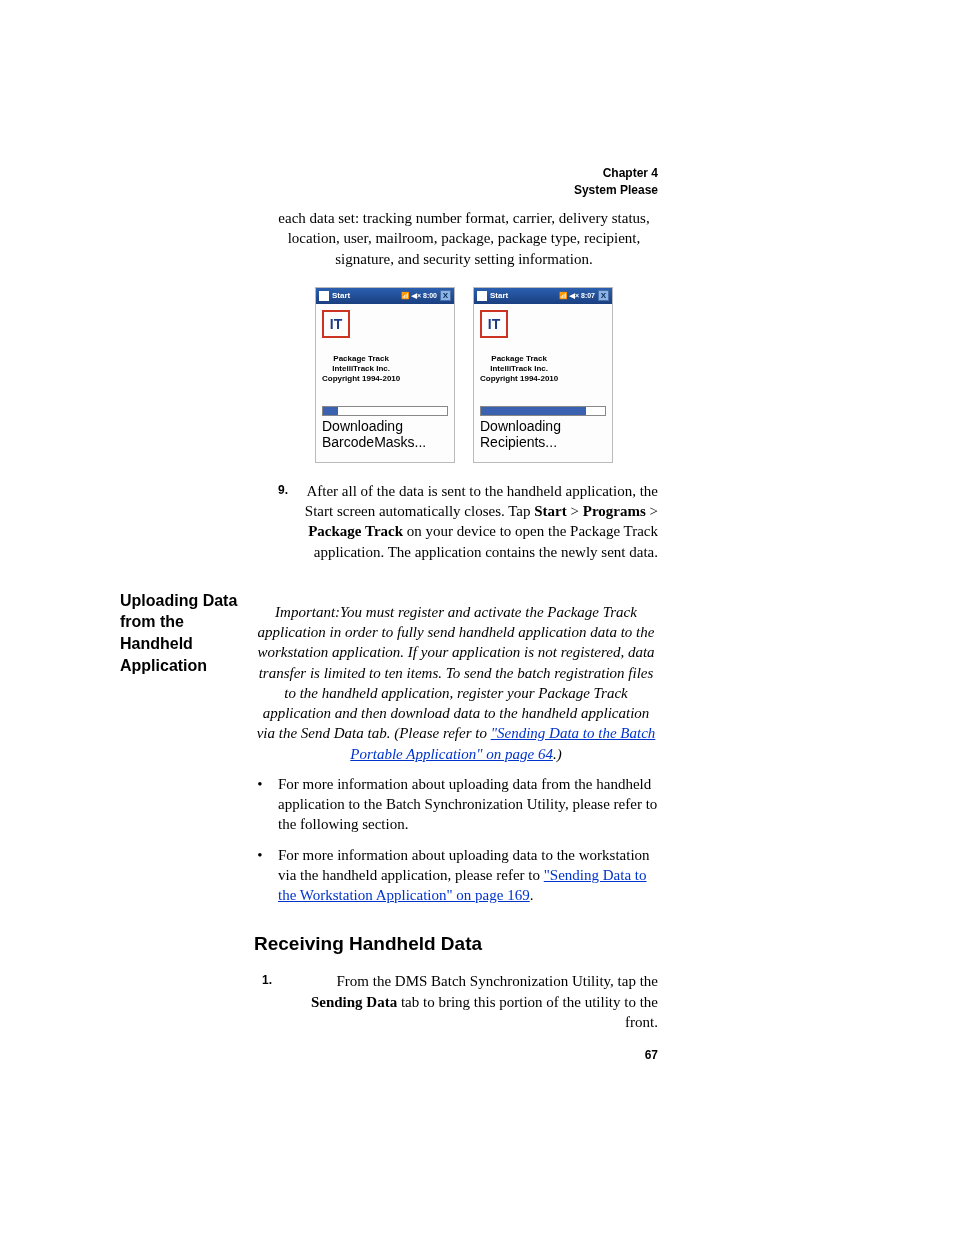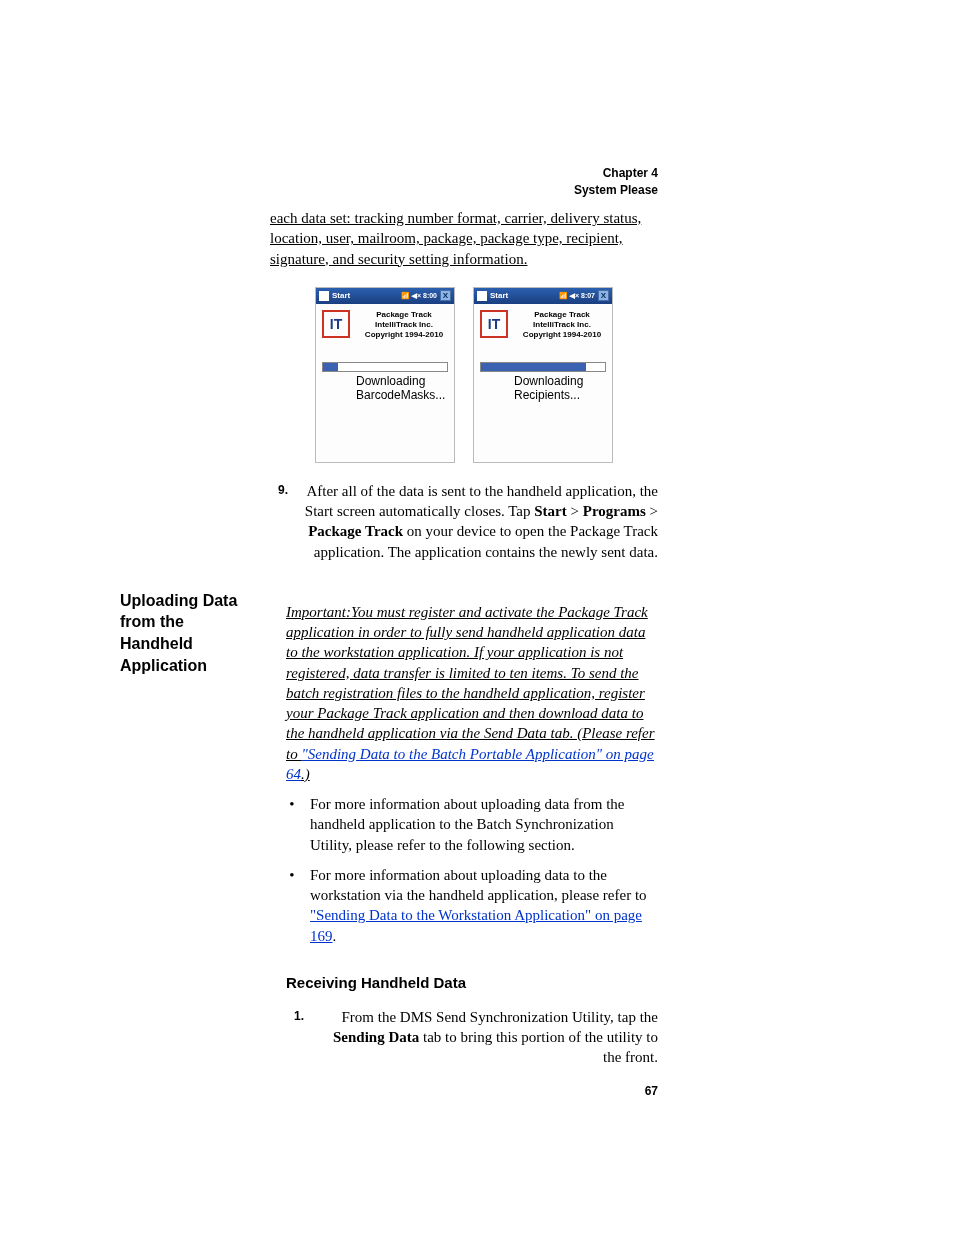--- a/index.html
+++ b/index.html
@@ -26,22 +26,21 @@
     font-size: 12px;
     font-weight: bold;
     line-height: 1.4;
   }
   .content-col {
     margin-left: 150px;
   }
   .para {
     line-height: 1.35;
     margin: 0 0 8px 0;
-    text-align: left;
-    text-decoration: underline;
+    text-align: center;
   }
   .screenshots {
     display: flex;
     justify-content: center;
     gap: 18px;
     margin: 18px 0 18px 0;
   }
   .device {
     width: 140px;
     height: 176px;
@@ -73,23 +72,24 @@
     width: 11px; height: 11px;
     background: #8ab4e8;
     color: #164; 
     display:flex;align-items:center;justify-content:center;
     font-size:8px;font-weight:bold;
     color:#0a2a55;
     border:1px solid #4a6fa5;
   }
   .device .logo-row {
     display: flex;
-    gap: 10px;
+    gap: 16px;
     padding: 6px 6px 0 6px;
     align-items: flex-start;
+    flex-direction: column;
   }
   .it-logo {
     width: 28px; height: 28px;
     border: 2px solid #cc3322;
     display:flex;align-items:center;justify-content:center;
     color:#1b3a8a;
     font-weight:900;
     font-family: Arial, sans-serif;
     font-size: 14px;
   }
@@ -105,42 +105,41 @@
     height: 10px;
     border: 1px solid #888;
     background: #fff;
     position: relative;
   }
   .progress .fill {
     height: 100%;
     background: #3a62b0;
   }
   .status {
-    font-size: 12px;
+    font-size: 14px;
     padding: 0 6px;
-    margin-left: 34px;
   }
   .numbered {
     display: flex;
     gap: 10px;
     margin: 10px 0;
   }
   .numbered .num {
     font-family: Arial, Helvetica, sans-serif;
     font-weight: bold;
     font-size: 12px;
     width: 18px;
     flex-shrink: 0;
     text-align: right;
     padding-top: 2px;
   }
   .numbered .txt { flex: 1; line-height: 1.35; text-align: right; }
   .section {
     display: flex;
-    gap: 36px;
+    gap: 4px;
     margin-top: 28px;
   }
   .side-heading {
     width: 130px;
     flex-shrink: 0;
     font-family: Arial, Helvetica, sans-serif;
     font-weight: bold;
     font-size: 16px;
     line-height: 1.35;
   }
@@ -159,21 +158,21 @@
     gap: 12px;
     margin-bottom: 10px;
     line-height: 1.35;
   }
   .bullets .dot {
     width: 12px; flex-shrink:0; text-align:center;
   }
   .sub-heading {
     font-family: Arial, Helvetica, sans-serif;
     font-weight: bold;
-    font-size: 15px;
+    font-size: 19px;
     margin: 28px 0 16px 0;
   }
   .page-num {
     position: absolute;
     bottom: 100px;
     right: 120px;
     font-family: Arial, Helvetica, sans-serif;
     font-weight: bold;
     font-size: 12px;
   }
@@ -271,21 +270,21 @@
           </div>
         </div>
       </div>
 
       <div class="sub-heading">Receiving Handheld Data</div>
 
 
       <div class="numbered">
         <div class="num">1.</div>
         <div class="txt">
-          <span>From the DMS Send Synchronization Utility, tap the </span><b>Sending Data</b><span> tab to bring this portion of the utility to the front.</span>
+          <span>From the DMS Batch Synchronization Utility, tap the </span><b>Sending Data</b><span> tab to bring this portion of the utility to the front.</span>
         </div>
       </div>
 
     </div>
   </div>
 
   <div class="page-num">67</div>
 
 </div>
 

